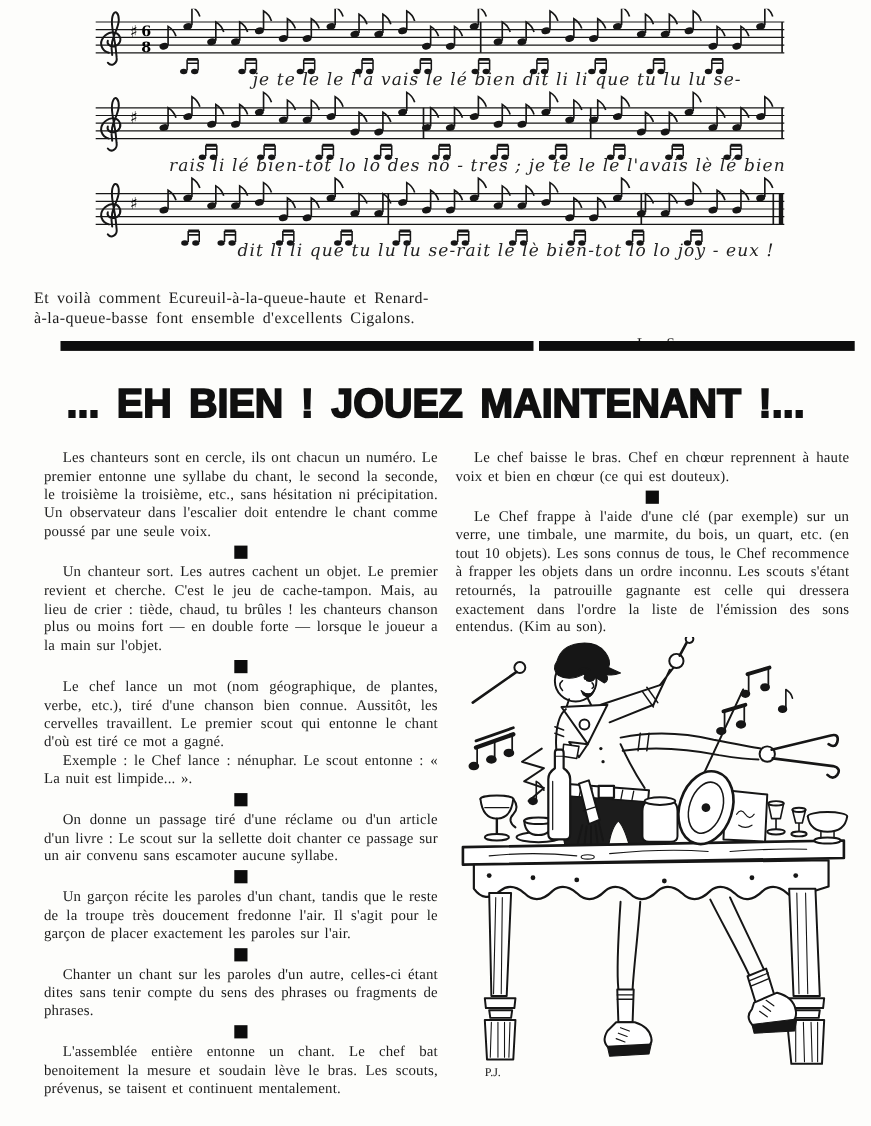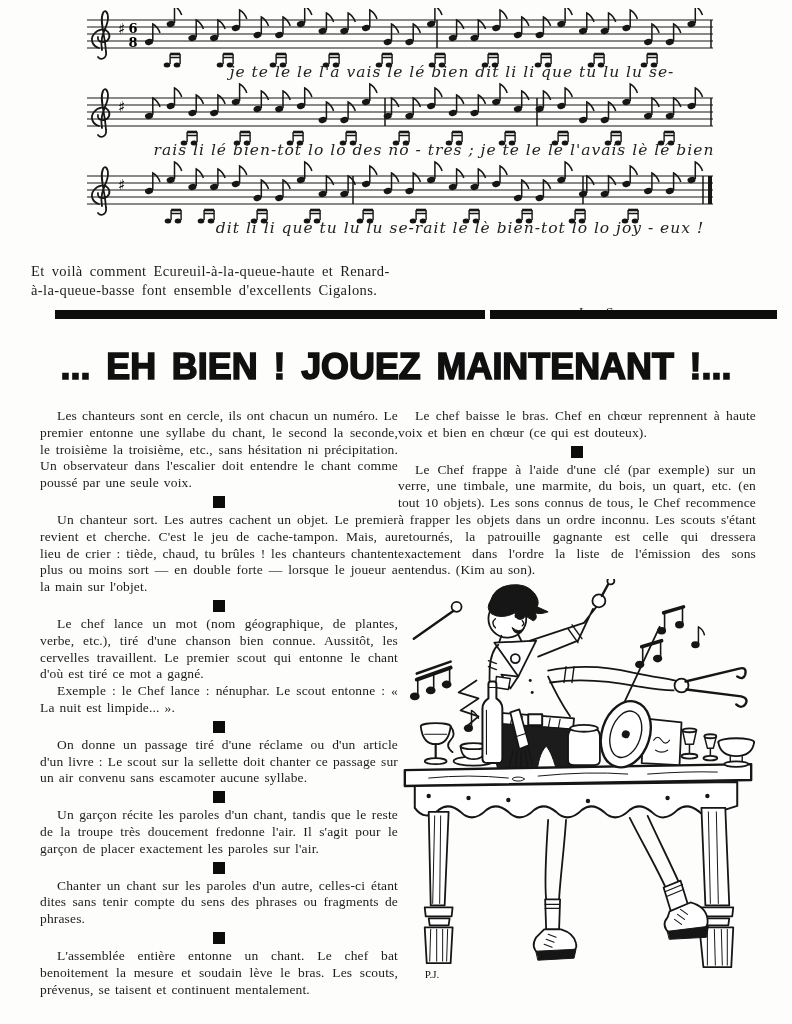--- a/index.html
+++ b/index.html
@@ -30,21 +30,21 @@
   #divider .seg.b{left:435px;width:287px;}
   
   #title{
     position:absolute;left:0;top:346px;width:792px;text-align:center;
     font-family:"Liberation Sans",sans-serif;font-weight:bold;
     font-size:37px;letter-spacing:0;word-spacing:6px;white-space:nowrap;
     -webkit-text-stroke:1.6px #101010;color:#101010;
     transform:scaleX(.97);transform-origin:center;
   }
   
-  #columns{position:absolute;left:40px;top:408px;width:732px;display:flex;}
+  #columns{position:absolute;left:40px;top:408px;width:732px;display:flex;gap:16px;}
   .col{width:358px;}
   .para{
     margin:0;text-align:justify;text-indent:17px;
     font-size:13.5px;line-height:16.8px;letter-spacing:.15px;word-spacing:1.5px;
   }
   .sq{width:12px;height:12px;background:#0c0c0c;margin:4px auto 4px auto;}
   
   #illu{margin:2px 0 0 0;width:360px;height:418px;position:relative;}
   #illu svg{display:block;}
 </style>
@@ -235,21 +235,21 @@
     <div class="seg a"></div>
     <div class="seg b"></div>
   </div>
 
   <div id="title">... EH BIEN ! JOUEZ MAINTENANT !...</div>
 
   <div id="columns">
     <div class="col" id="left-col">
         <p class="para">Les chanteurs sont en cercle, ils ont chacun un numéro. Le premier entonne une syllabe du chant, le second la seconde, le troisième la troisième, etc., sans hésitation ni précipitation. Un observateur dans l'escalier doit entendre le chant comme poussé par une seule voix.</p>
         <div class="sq"></div>
-        <p class="para">Un chanteur sort. Les autres cachent un objet. Le premier revient et cherche. C'est le jeu de cache-tampon. Mais, au lieu de crier : tiède, chaud, tu brûles ! les chanteurs chantent plus ou moins sort — en double forte — lorsque le joueur a la main sur l'objet.</p>
+        <p class="para">Un chanteur sort. Les autres cachent un objet. Le premier revient et cherche. C'est le jeu de cache-tampon. Mais, au lieu de crier : tiède, chaud, tu brûles ! les chanteurs chanson plus ou moins fort — en double forte — lorsque le joueur a la main sur l'objet.</p>
         <div class="sq"></div>
         <p class="para">Le chef lance un mot (nom géographique, de plantes, verbe, etc.), tiré d'une chanson bien connue. Aussitôt, les cervelles travaillent. Le premier scout qui entonne le chant d'où est tiré ce mot a gagné.</p>
         <p class="para">Exemple : le Chef lance : nénuphar. Le scout entonne : « La nuit est limpide... ».</p>
         <div class="sq"></div>
         <p class="para">On donne un passage tiré d'une réclame ou d'un article d'un livre : Le scout sur la sellette doit chanter ce passage sur un air convenu sans escamoter aucune syllabe.</p>
         <div class="sq"></div>
         <p class="para">Un garçon récite les paroles d'un chant, tandis que le reste de la troupe très doucement fredonne l'air. Il s'agit pour le garçon de placer exactement les paroles sur l'air.</p>
         <div class="sq"></div>
         <p class="para">Chanter un chant sur les paroles d'un autre, celles-ci étant dites sans tenir compte du sens des phrases ou fragments de phrases.</p>
         <div class="sq"></div>

